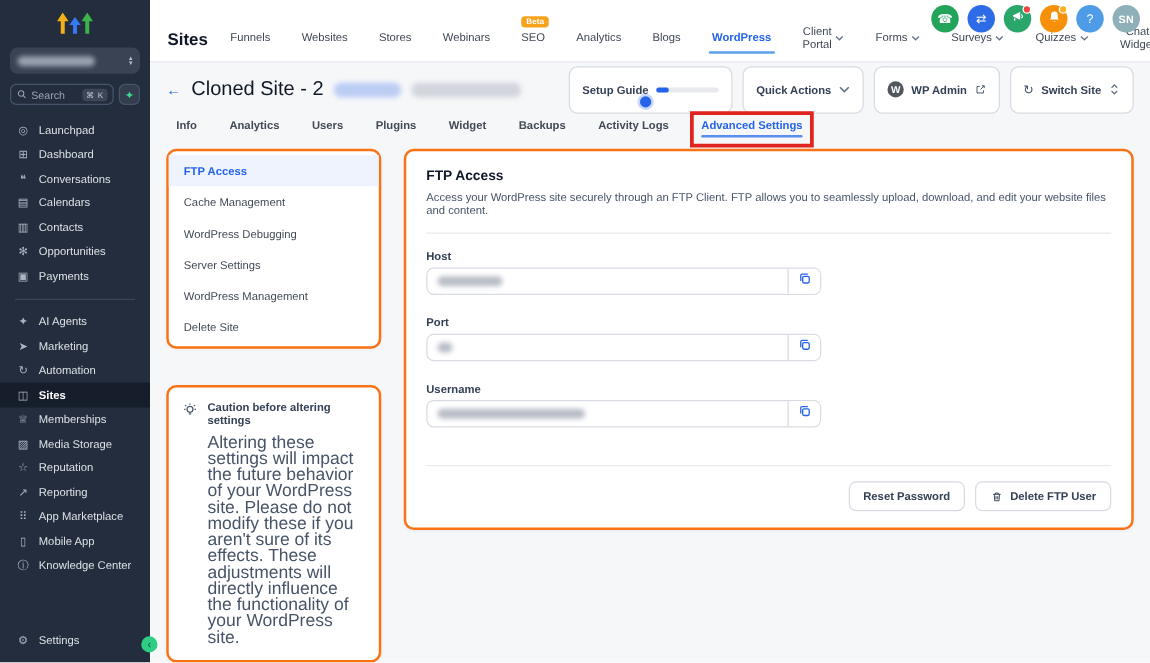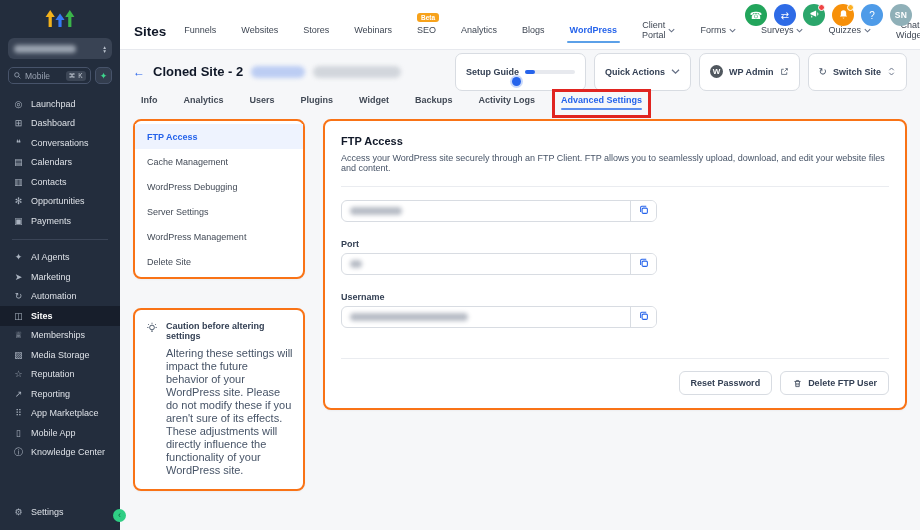--- a/index.html
+++ b/index.html
@@ -47,21 +47,21 @@
   .circle-ic { position:relative; width:22px; height:22px; border-radius:50%; display:flex; align-items:center; justify-content:center; color:#fff; font-size:10px; cursor:pointer; }
   .circle-ic svg { width:13px; height:13px; }
   .circle-ic .dot { position:absolute; top:0px; right:0px; width:7px; height:7px; border-radius:50%; border:1.5px solid #fff; }
   .avatar { background:#8fb0b8; font-size:8.5px; font-weight:bold; letter-spacing:.3px; }
 
   
   .page { position:relative; height:480px; padding:0 13px; }
   .page-head { display:flex; align-items:center; justify-content:space-between; margin-top:8px; height:27px; }
   .ph-left { display:flex; align-items:center; gap:8px; }
   .back { color:#2563eb; font-size:12px; cursor:pointer; }
-  .ph-title { font-size:13px; font-weight:bold; color:#101828; }
+  .ph-title { font-size:16px; font-weight:normal; color:#101828; }
   .chip { height:12px; border-radius:6px; filter:blur(2px); }
   .chip1 { width:54px; background:#bccdf3; }
   .chip2 { width:88px; background:#d2d6dc; }
   .ph-right { display:flex; align-items:center; gap:8px; }
   .hbtn { position:relative; height:38px; background:#fff; border:1px solid #d8dce2; border-radius:7px; display:flex; align-items:center; gap:6px; padding:0 10px; font-size:9px; color:#344054; font-weight:bold; cursor:pointer; }
   .progress { width:50px; height:4px; background:#e7e9ee; border-radius:2px; position:relative; }
   .progress-fill { position:absolute; left:0; top:0; bottom:0; width:10px; background:#2563eb; border-radius:2px; }
   .pulse-dot { position:absolute; left:56px; top:23px; width:9px; height:9px; background:#2563eb; border-radius:50%; box-shadow:0 0 0 2px rgba(37,99,235,.25); }
   .wp-logo { width:13px; height:13px; border-radius:50%; background:#50575e; color:#fff; font-size:8px; display:flex; align-items:center; justify-content:center; font-weight:bold; }
   .hbtn svg { width:9px; height:9px; }
@@ -77,21 +77,21 @@
   
   .content { display:flex; gap:18px; margin-top:9px; align-items:flex-start; }
   .left-col { width:172px; flex:0 0 172px; }
   .card { background:#fff; border:2px solid #f97316; border-radius:8px; box-shadow:0 1px 2px rgba(16,24,40,.04); }
   .settings-list { padding:3px 0; }
   .sl-item { height:25px; display:flex; align-items:center; padding:0 12px; font-size:9px; color:#424a56; cursor:pointer; }
   .sl-item.active { background:#eef3fe; color:#2563eb; font-weight:bold; }
   .caution { margin-top:29px; padding:11px 10px 12px 10px; display:flex; gap:7px; }
   .caution-icon svg { width:14px; height:14px; }
   .caution-title { font-size:9px; font-weight:bold; color:#344054; margin-bottom:6px; }
-  .caution-body { font-size:11px; color:#475467; line-height:13px; }
+  .caution-body { font-size:14px; color:#475467; line-height:13px; }
 
   .main-card { flex:1; padding:14px 16px 13px 16px; }
   .mc-title { font-size:11px; font-weight:bold; color:#101828; }
   .mc-desc { font-size:9px; color:#475467; margin-top:6px; }
   .hr { height:1px; background:#eaecf0; margin:13px 0; }
   .field { margin-bottom:17px; }
   .f-label { font-size:9px; color:#344054; font-weight:bold; margin-bottom:4px; }
   .f-group { width:316px; height:22px; border:1px solid #d8dce2; border-radius:6px; display:flex; background:#fff; overflow:hidden; }
   .f-input { flex:1; display:flex; align-items:center; padding:0 8px; cursor:text; }
   .f-blob { height:8px; border-radius:4px; background:#b8bdc6; filter:blur(2px); }
@@ -126,21 +126,21 @@
         </span>
     </div>
     <div class="search-row">
       <div class="search-box">
         <span style="display: inline-flex;">
             <svg viewBox="0 0 14 14" fill="none" stroke="#98a2b3" stroke-width="1.3">
               <circle cx="6" cy="6" r="3.4"></circle>
               <path d="M8.7 8.7 L11.5 11.5"></path>
             </svg>
           </span>
-        <span class="search-ph">Mobile</span>
+        <span class="search-ph">Search</span>
         <span class="kbd">⌘ K</span>
       </div>
       <div class="ai-btn">
           <span>✦</span>
         </div>
     </div>
     <nav class="snav" id="sidebar-nav">
         <div class="snav-item">
           <span class="snav-icon">◎</span>
           <span class="snav-label">Launchpad</span>
@@ -424,20 +424,21 @@
             </div>
           </div>
         </div>
 
         <div class="card main-card">
           <div class="mc-title">FTP Access</div>
           <div class="mc-desc">Access your WordPress site securely through an FTP Client. FTP allows you to seamlessly upload, download, and edit your website files and content.</div>
           <div class="hr"></div>
           <div id="ftp-fields">
               <div class="field">
+                <div class="f-label">Host</div>
                 <div class="f-group">
                   <div class="f-input">
                     <span class="f-blob" style="width:52px"></span>
                   </div>
                   <span class="copy-btn">
                     <span><svg viewBox="0 0 16 16" fill="none" stroke="#2563eb" stroke-width="1.4">
                         <rect x="5.5" y="5.5" width="7" height="7" rx="1.5"></rect>
                         <path d="M3.5 10.5 v-6 a1.5 1.5 0 0 1 1.5 -1.5 h6"></path>
                       </svg></span>
                   </span>

